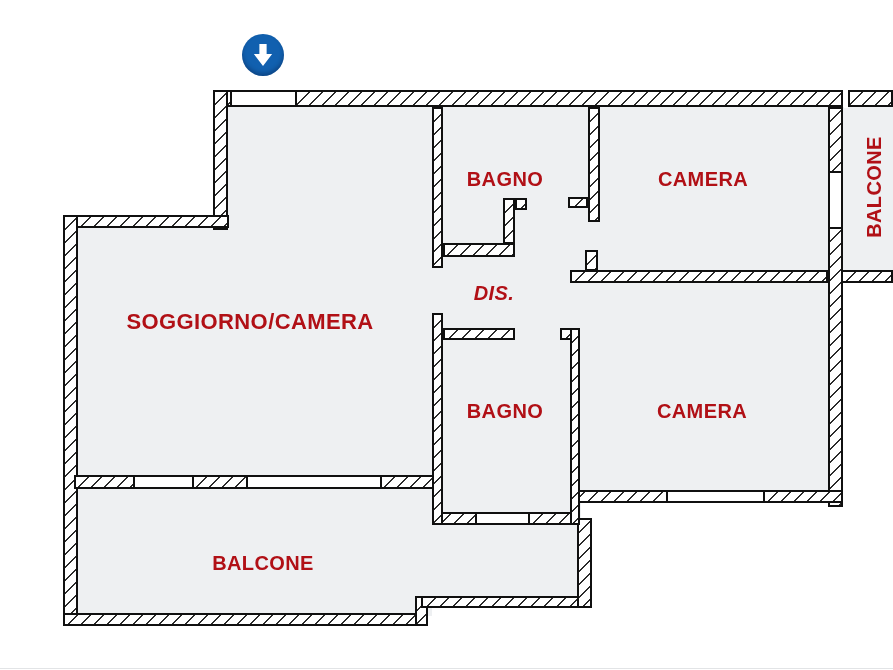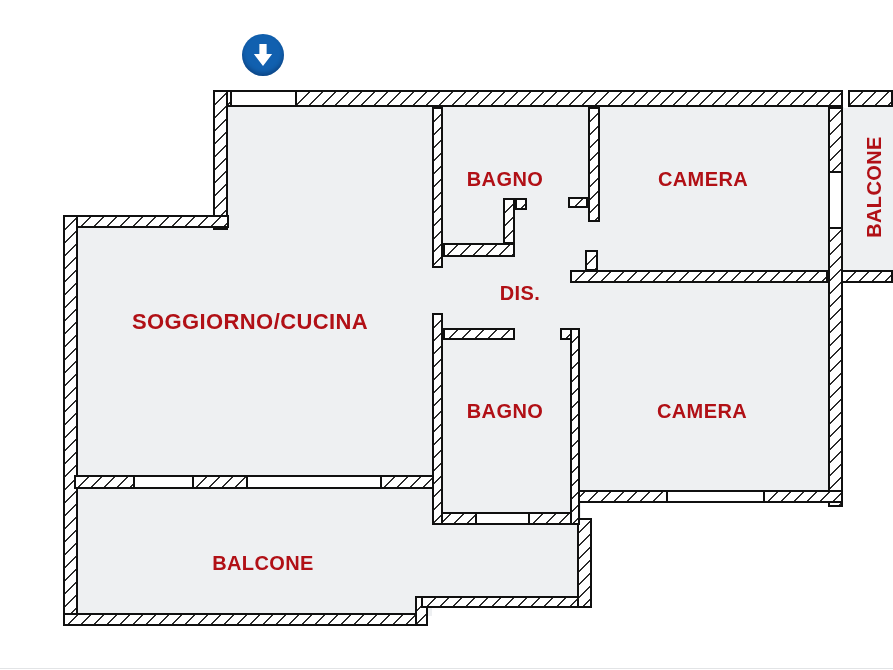--- a/index.html
+++ b/index.html
@@ -89,29 +89,29 @@
   <div class="wall" style="left:588px;top:107px;width:12px;height:115px;"></div>
   <div class="wall" style="left:585px;top:250px;width:13px;height:21px;"></div>
   <div class="wall" style="left:570px;top:270px;width:258px;height:13px;"></div>
 
   <div class="wall" style="left:432px;top:313px;width:11px;height:212px;"></div>
   <div class="wall" style="left:443px;top:328px;width:72px;height:12px;"></div>
   <div class="wall" style="left:560px;top:328px;width:20px;height:12px;"></div>
   <div class="wall" style="left:570px;top:328px;width:10px;height:197px;"></div>
 
   <div class="room-label big" style="left:140px;top:306px;width:220px;height:32px;">
-    <span>SOGGIORNO/CUCINA</span>
+    <span>SOGGIORNO/CAMERA</span>
   </div>
   <div class="room-label" style="left:443px;top:166px;width:124px;height:26px;">
     <span>BAGNO</span>
   </div>
   <div class="room-label" style="left:640px;top:166px;width:126px;height:26px;">
     <span>CAMERA</span>
   </div>
-  <div class="room-label" style="left:488px;top:280px;width:64px;height:26px;">
+  <div class="room-label" style="left:462px;top:280px;width:64px;height:26px;font-style:italic;">
     <span>DIS.</span>
   </div>
   <div class="room-label" style="left:443px;top:398px;width:124px;height:26px;">
     <span>BAGNO</span>
   </div>
   <div class="room-label" style="left:639px;top:398px;width:126px;height:26px;">
     <span>CAMERA</span>
   </div>
   <div class="room-label" style="left:195px;top:550px;width:136px;height:26px;">
     <span>BALCONE</span>

